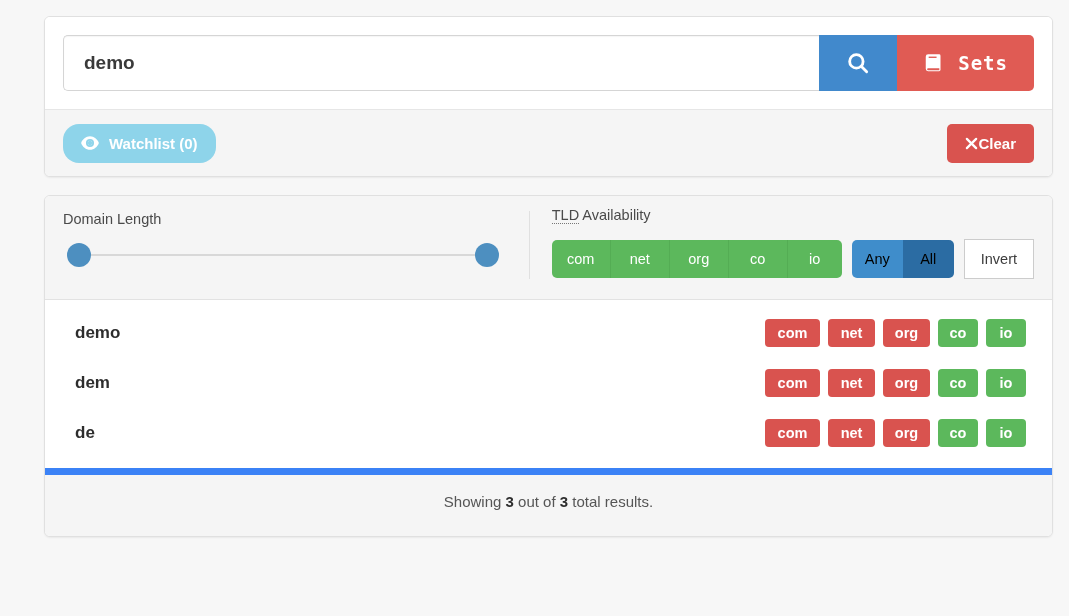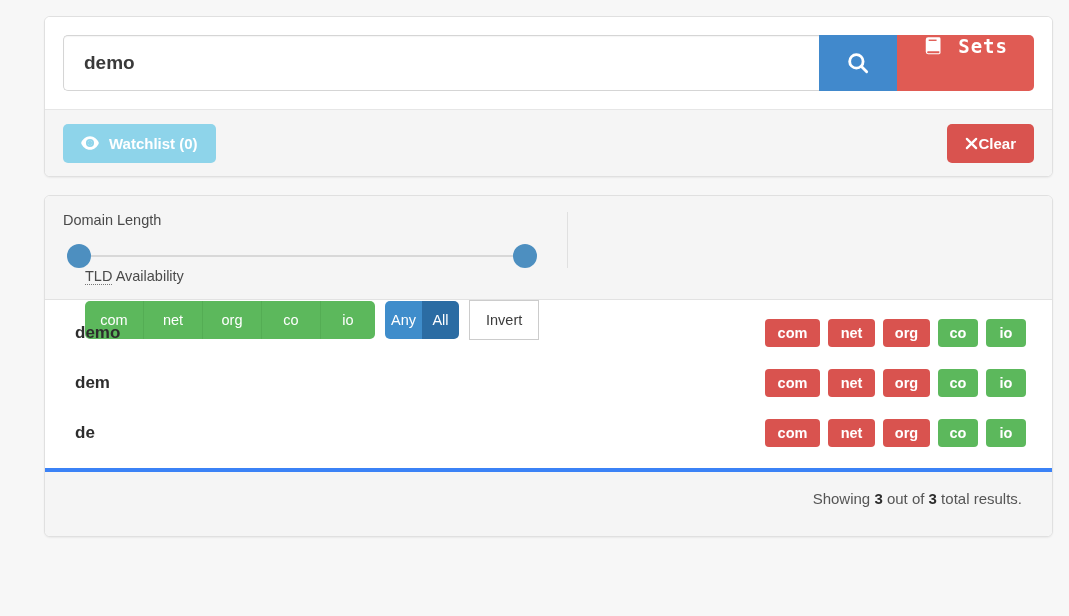--- a/index.html
+++ b/index.html
@@ -71,20 +71,21 @@
     flex: 0 0 auto;
   }
 
   .btn-sets {
     height: 56px;
     border: none;
     background: #e05b54;
     color: #ffffff;
     border-radius: 0 5px 5px 0;
     display: flex;
+    align-items: center;
     justify-content: center;
     gap: 13px;
     padding: 0 26px;
     cursor: pointer;
     flex: 0 0 auto;
     font-family: "DejaVu Sans Mono", monospace;
     font-size: 19px;
     font-weight: bold;
     letter-spacing: 1px;
   }
@@ -94,21 +95,21 @@
     padding: 14px 18px;
     display: flex;
     align-items: center;
     justify-content: space-between;
     height: 66px;
   }
 
   .btn-watchlist {
     background: #8ed4ea;
     border: none;
-    border-radius: 5px;
+    border-radius: 16px;
     color: #ffffff;
     font-size: 15px;
     font-weight: bold;
     padding: 11px 18px;
     display: inline-flex;
     align-items: center;
     gap: 10px;
     cursor: pointer;
     font-family: "Liberation Sans", sans-serif;
     justify-content: flex-end;
@@ -125,25 +126,24 @@
     display: inline-flex;
     align-items: center;
     cursor: pointer;
     font-family: "Liberation Sans", sans-serif;
   }
 
   
   .filters {
     background: #f5f5f5;
     display: flex;
-    align-items: flex-start;
+    align-items: flex-end;
     padding: 16px 18px 20px 18px;
     border-bottom: 1px solid #e2e2e2;
     height: 104px;
-    flex-direction: column;
   }
 
   .filter-left {
     width: 505px;
     padding-right: 26px;
     border-right: 1px solid #e0e0e0;
     height: 68px;
   }
 
   .filter-label {
@@ -216,23 +216,23 @@
   .tld-btn:last-child { border-right: none; width: 54px; }
 
   .anyall-group {
     display: flex;
     border-radius: 5px;
     overflow: hidden;
   }
   .anyall-btn {
     border: none;
     padding: 11px 0;
-    width: 37px;
+    width: 51px;
     font-size: 14.5px;
-    color: #ffffff;
+    color: #000000;
     cursor: pointer;
     background: #3f8dcb;
     font-family: "Liberation Sans", sans-serif;
   }
   .anyall-btn.active { background: #2b6ca3; }
 
   .btn-invert {
     background: #ffffff;
     border: 1px solid #cccccc;
     border-radius: 0;
@@ -273,23 +273,23 @@
     display: inline-block;
   }
   .badge.w-wide { width: 55px; }
   .badge.w-mid  { width: 47px; }
   .badge.w-sm   { width: 40px; }
   .badge.taken     { background: #d9534f; }
   .badge.available { background: #5cb85c; }
 
   .results-footer {
     background: #f5f5f5;
-    border-top: 4px solid #3b82f6;
+    border-top: 7px solid #3b82f6;
     padding: 18px 30px;
-    text-align: right;
+    text-align: center;
     font-size: 15px;
     color: #555555;
     height: 68px;
   }
   .results-footer b { color: #2d2d2d; }
 
   svg { display: block; }
 </style>
 </head>
 <body>

